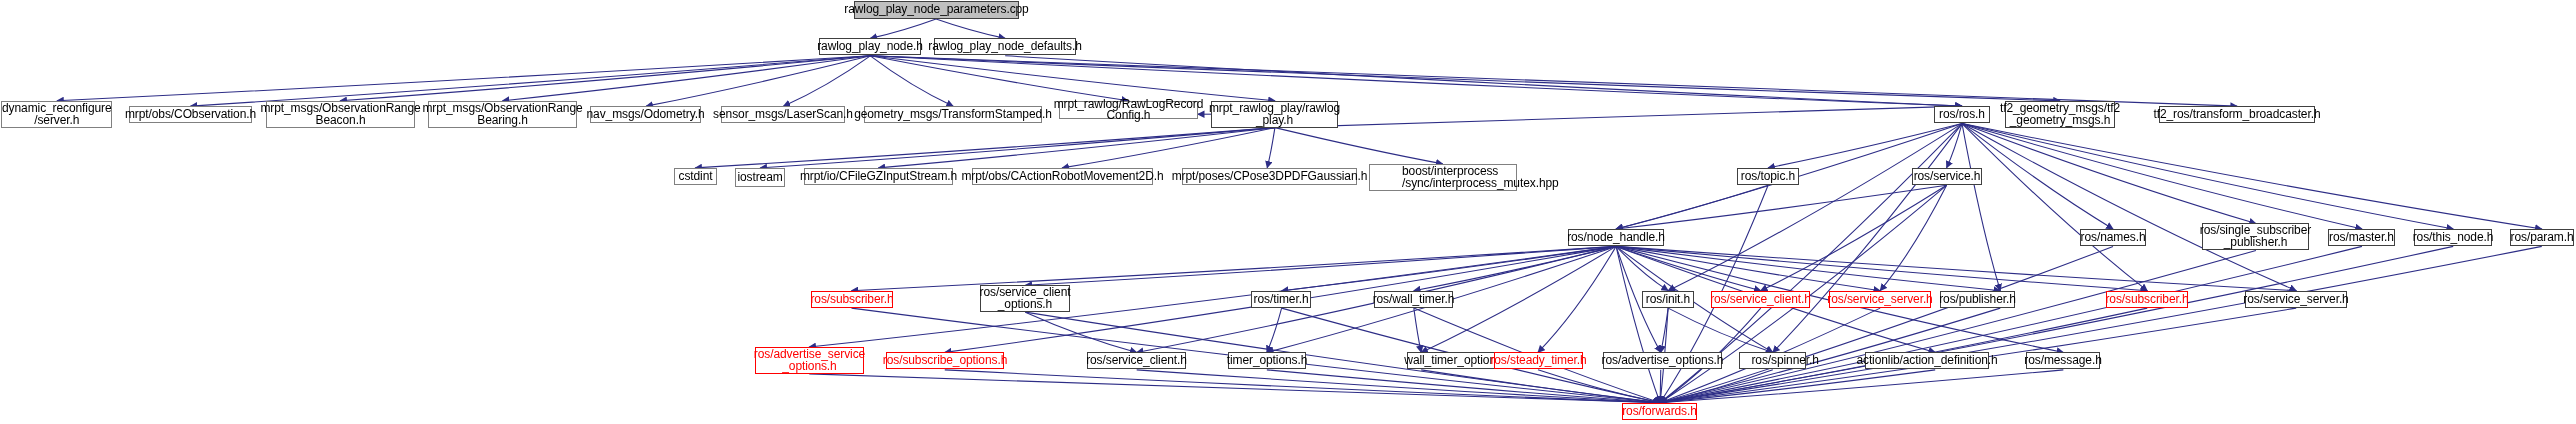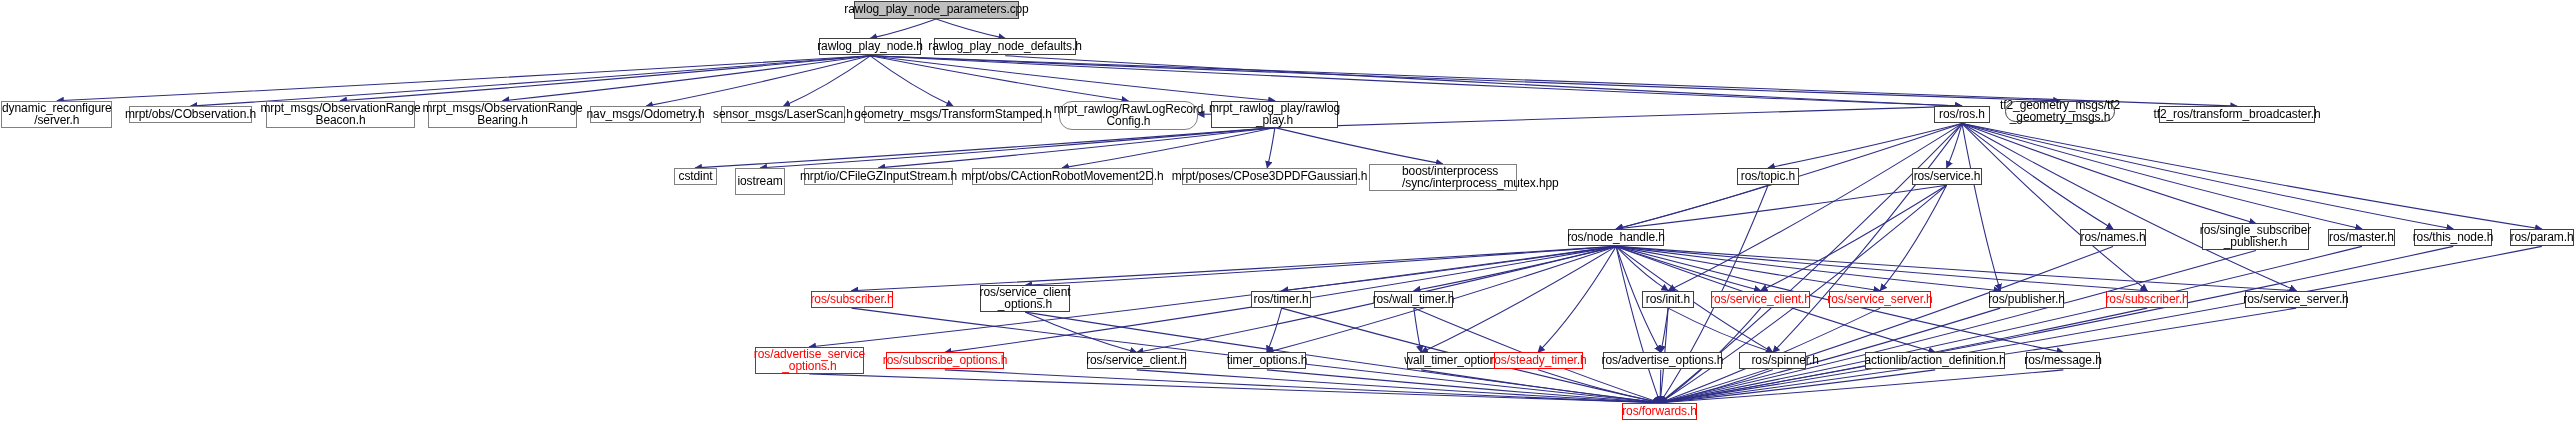--- a/index.html
+++ b/index.html
@@ -148,30 +148,30 @@
       <div class="node " style="left: 1.3px; top: 101px; width: 111px; height: 27px;">dynamic_reconfigure
 /server.h</div>
       <div class="node " style="left: 129px; top: 106px; width: 123px; height: 17.4px;">mrpt/obs/CObservation.h</div>
       <div class="node " style="left: 266px; top: 101px; width: 149px; height: 27px;">mrpt_msgs/ObservationRange
 Beacon.h</div>
       <div class="node " style="left: 428px; top: 101px; width: 149px; height: 27px;">mrpt_msgs/ObservationRange
 Bearing.h</div>
       <div class="node " style="left: 590px; top: 106px; width: 111px; height: 17.4px;">nav_msgs/Odometry.h</div>
       <div class="node " style="left: 721px; top: 106px; width: 124px; height: 17.4px;">sensor_msgs/LaserScan.h</div>
       <div class="node " style="left: 864px; top: 106px; width: 178px; height: 17.4px;">geometry_msgs/TransformStamped.h</div>
-      <div class="node " style="left: 1059px; top: 101px; width: 139px; height: 29px; border-radius: 13px;">mrpt_rawlog/RawLogRecord
+      <div class="node " style="left: 1059px; top: 101px; width: 139px; height: 18px;">mrpt_rawlog/RawLogRecord
 Config.h</div>
       <div class="node dark" style="left: 1211px; top: 101px; width: 127px; height: 27px;">mrpt_rawlog_play/rawlog
 _play.h</div>
       <div class="node dark" style="left: 1934px; top: 106px; width: 56px; height: 17.4px;">ros/ros.h</div>
-      <div class="node dark" style="left: 2005px; top: 101px; width: 110px; height: 21px; border-radius: 13px;">tf2_geometry_msgs/tf2
+      <div class="node dark" style="left: 2005px; top: 101px; width: 110px; height: 27px;">tf2_geometry_msgs/tf2
 _geometry_msgs.h</div>
       <div class="node dark" style="left: 2159px; top: 106px; width: 156px; height: 17.4px;">tf2_ros/transform_broadcaster.h</div>
       <div class="node " style="left: 674px; top: 168px; width: 43px; height: 17.4px;">cstdint</div>
-      <div class="node " style="left: 735px; top: 168px; width: 50px; height: 27px;">iostream</div>
+      <div class="node " style="left: 735px; top: 168px; width: 50px; height: 19px;">iostream</div>
       <div class="node " style="left: 804px; top: 168px; width: 149px; height: 17.4px;">mrpt/io/CFileGZInputStream.h</div>
       <div class="node " style="left: 972px; top: 168px; width: 181px; height: 17.4px;">mrpt/obs/CActionRobotMovement2D.h</div>
       <div class="node " style="left: 1182px; top: 168px; width: 175px; height: 17.4px;">mrpt/poses/CPose3DPDFGaussian.h</div>
       <div class="node " style="left: 1369px; top: 164px; width: 148px; height: 27px; justify-content: flex-start; text-align: left; padding-left: 32px;">boost/interprocess
 /sync/interprocess_mutex.hpp</div>
       <div class="node dark" style="left: 1737px; top: 168px; width: 62px; height: 17.4px;">ros/topic.h</div>
       <div class="node dark" style="left: 1912px; top: 168px; width: 70px; height: 17.4px;">ros/service.h</div>
       <div class="node dark" style="left: 1568px; top: 229px; width: 96px; height: 17.4px;">ros/node_handle.h</div>
       <div class="node dark" style="left: 2080px; top: 229px; width: 66px; height: 17.4px;">ros/names.h</div>
       <div class="node dark" style="left: 2202px; top: 223px; width: 107px; height: 27px;">ros/single_subscriber
@@ -180,30 +180,30 @@
       <div class="node dark" style="left: 2414px; top: 229px; width: 78px; height: 17.4px;">ros/this_node.h</div>
       <div class="node dark" style="left: 2510px; top: 229px; width: 64px; height: 17.4px;">ros/param.h</div>
       <div class="node red" style="left: 811px; top: 291px; width: 82px; height: 17.4px;">ros/subscriber.h</div>
       <div class="node dark" style="left: 980px; top: 285px; width: 90px; height: 27px;">ros/service_client
 _options.h</div>
       <div class="node dark" style="left: 1251px; top: 291px; width: 60px; height: 17.4px;">ros/timer.h</div>
       <div class="node dark" style="left: 1374px; top: 291px; width: 79px; height: 17.4px;">ros/wall_timer.h</div>
       <div class="node dark" style="left: 1642px; top: 291px; width: 52px; height: 17.4px;">ros/init.h</div>
       <div class="node red" style="left: 1711px; top: 291px; width: 99px; height: 17.4px;">ros/service_client.h</div>
       <div class="node red" style="left: 1829px; top: 291px; width: 102px; height: 17.4px;">ros/service_server.h</div>
-      <div class="node dark" style="left: 1989px; top: 291px; width: 75px; height: 17.4px;">ros/publisher.h</div>
+      <div class="node dark" style="left: 1940px; top: 291px; width: 75px; height: 17.4px;">ros/publisher.h</div>
       <div class="node red" style="left: 2106px; top: 291px; width: 82px; height: 17.4px;">ros/subscriber.h</div>
       <div class="node dark" style="left: 2245px; top: 291px; width: 102px; height: 17.4px;">ros/service_server.h</div>
       <div class="node red" style="left: 755px; top: 347px; width: 109px; height: 27px;">ros/advertise_service
 _options.h</div>
       <div class="node red" style="left: 886px; top: 352px; width: 118px; height: 17.4px;">ros/subscribe_options.h</div>
       <div class="node dark" style="left: 1087px; top: 352px; width: 99px; height: 17.4px;">ros/service_client.h</div>
       <div class="node dark" style="left: 1228px; top: 352px; width: 78px; height: 17.4px;">timer_options.h</div>
       <div class="node dark" style="left: 1370px; top: 352px; width: 102px; height: 17.4px; margin-left: 37px;">wall_timer_options.h</div>
       <div class="node red" style="left: 1494px; top: 352px; width: 89px; height: 17.4px;">ros/steady_timer.h</div>
       <div class="node dark" style="left: 1603px; top: 352px; width: 119px; height: 17.4px;">ros/advertise_options.h</div>
       <div class="node dark" style="left: 1739px; top: 352px; width: 67px; height: 17.4px; padding-left: 28px;">ros/spinner.h</div>
-      <div class="node dark" style="left: 1865px; top: 352px; width: 140px; height: 17.4px;">actionlib/action_definition.h</div>
+      <div class="node dark" style="left: 1865px; top: 352px; width: 124px; height: 17.4px;">actionlib/action_definition.h</div>
       <div class="node dark" style="left: 2026px; top: 352px; width: 74px; height: 17.4px;">ros/message.h</div>
       <div class="node red" style="left: 1622px; top: 403px; width: 75px; height: 17.4px;">ros/forwards.h</div>
     </div>
 </div>
 
 
 </body></html>

